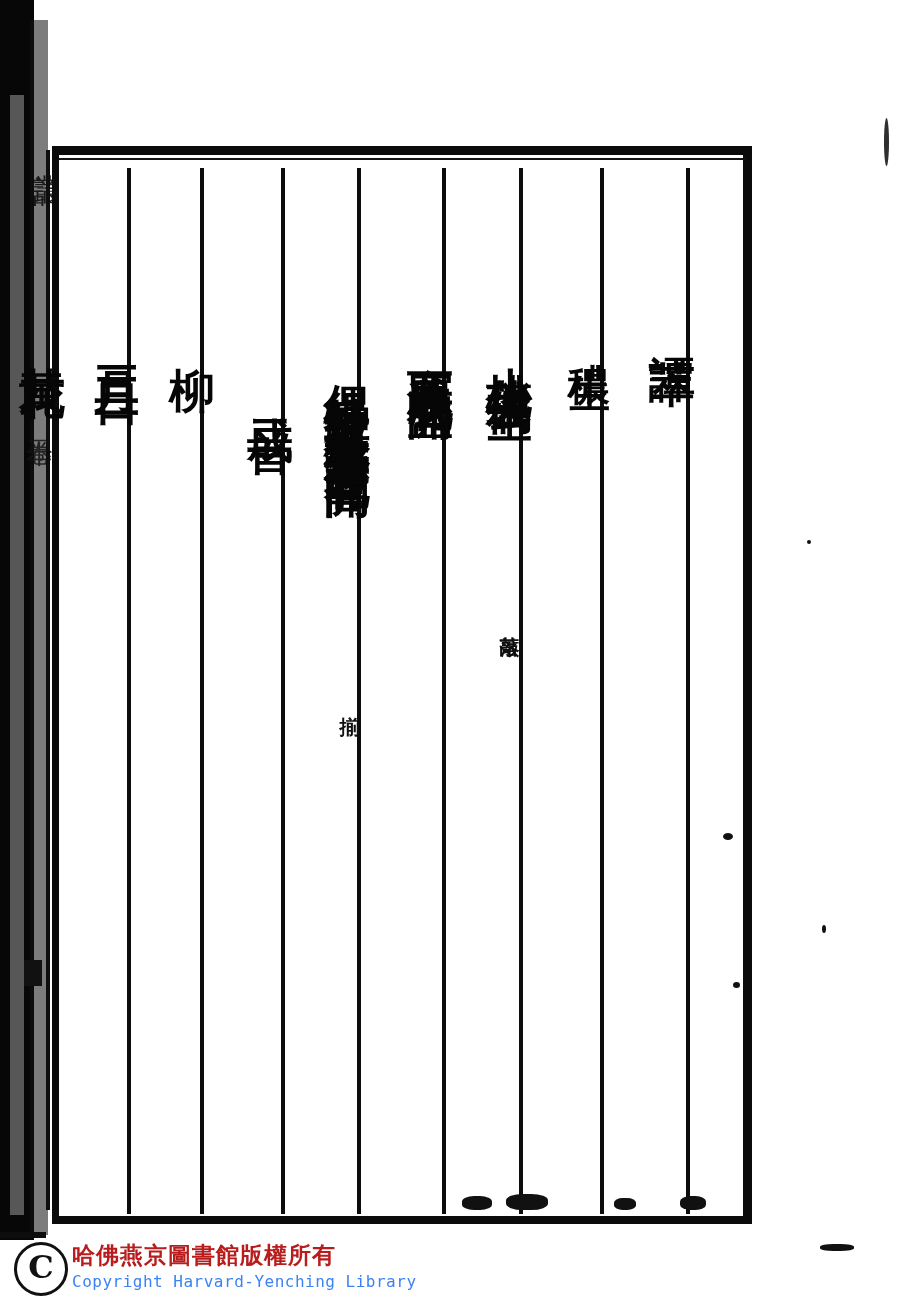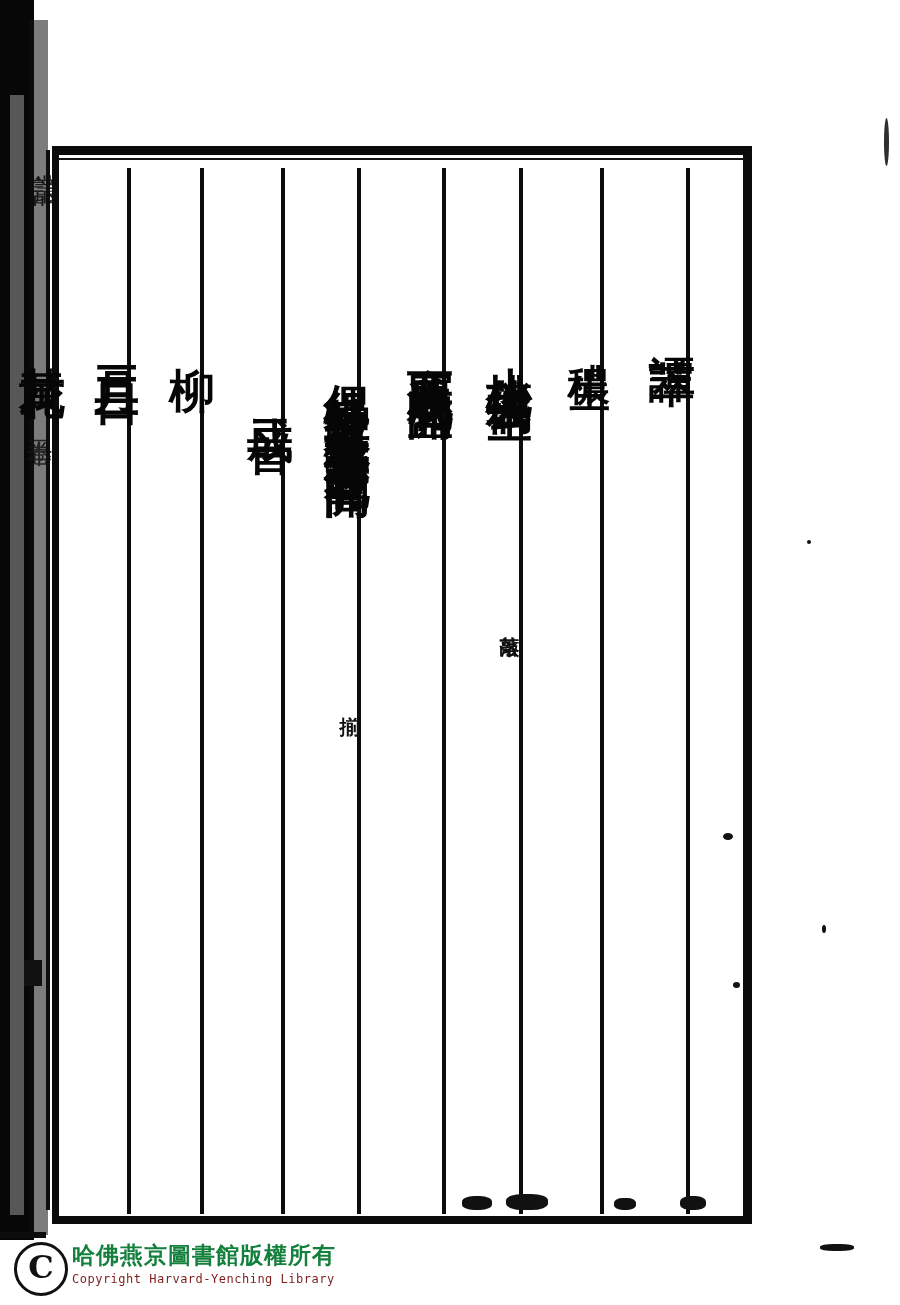--- a/index.html
+++ b/index.html
@@ -174,31 +174,31 @@
     text-align: center;
     line-height: 44px;
   }
   .stamp-cn {
     position: absolute;
     left: 58px;
     top: 2px;
     font-family: "DejaVu Serif", serif;
     font-size: 23px;
     font-weight: 700;
-    color: #15803d;
+    color: #b91c1c;
     letter-spacing: 1px;
     white-space: nowrap;
   }
   .stamp-en {
     position: absolute;
     left: 58px;
     top: 34px;
     font-family: "DejaVu Sans Mono", monospace;
-    font-size: 12px;
-    color: #7f1d1d;
+    font-size: 16px;
+    color: #3b82f6;
     letter-spacing: .5px;
     white-space: nowrap;
   }
 
   
   .speck { position: absolute; background: #111; }
 </style>
 </head>
 <body>
 

